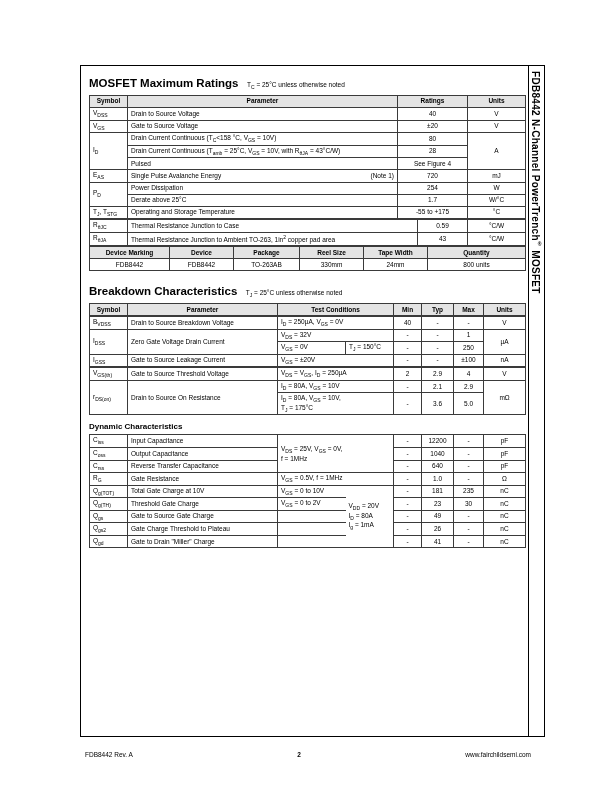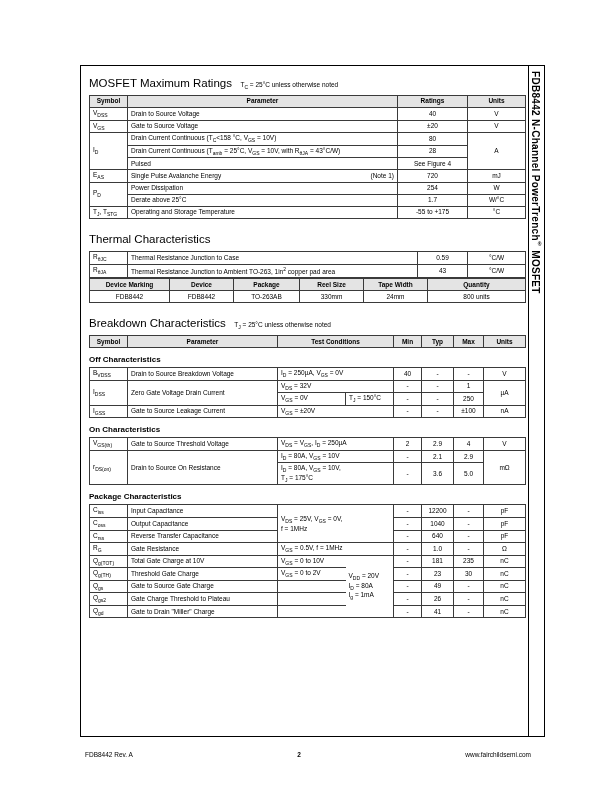--- a/index.html
+++ b/index.html
@@ -16,21 +16,21 @@
     position: absolute; top: 0; right: 0; bottom: 0; width: 16px;
     border-left: 1px solid #000; display: flex; justify-content: center;
   }
   .sidebar .vt {
     writing-mode: vertical-rl; font-weight: bold; font-size: 10px;
     padding-top: 5px; letter-spacing: .3px; white-space: nowrap;
   }
   .content { position: absolute; left: 8px; top: 7px; width: 436px; }
   .sec-title { margin: 10px 0 4px 0; }
   .sec-title.first { margin-top: 0; }
-  .sec-title .t { font-weight: normal; font-size: 11.5px; }
+  .sec-title .t { font-weight: bold; font-size: 11.5px; }
   .sec-title .n { font-size: 6.5px; margin-left: 4px; }
   .sub-title { font-weight: bold; font-size: 8px; margin: 7px 0 3px 0; }
   table { border-collapse: collapse; table-layout: fixed; width: 436px; }
   td {
     border: 1px solid #3a3a3a; font-size: 6.5px; line-height: 1.25;
     padding: 1px 3px; height: 12px; vertical-align: middle; overflow: hidden;
   }
   tr.hd td { background: #e4e4e4; font-weight: bold; text-align: center; }
   .c { text-align: center; }
   .no-r { border-right: none; }
@@ -123,23 +123,20 @@
       </tr>
       <tr>
         <td>T<sub>J</sub>, T<sub>STG</sub></td>
         <td>Operating and Storage Temperature</td>
         <td class="c">-55 to +175</td>
         <td class="c">°C</td>
       </tr>
     </tbody>
       </table>
 
-    <div class="sec-title">
-      <span class="t">Thermal Characteristics</span>
-    </div>
     <table>
       <colgroup>
           <col style="width:38px">
           <col style="width:290px">
           <col style="width:50px">
           <col style="width:58px">
         </colgroup>
       <tbody>
           <tr>
         <td>R<sub>θJC</sub></td>
@@ -206,21 +203,20 @@
         <td>Parameter</td>
         <td colspan="2">Test Conditions</td>
         <td>Min</td>
         <td>Typ</td>
         <td>Max</td>
         <td>Units</td>
       </tr>
     </tbody>
       </table>
 
-    <div class="sub-title">Off Characteristics</div>
     <table>
       <colgroup>
           <col style="width:38px">
           <col style="width:150px">
           <col style="width:68px">
           <col style="width:48px">
           <col style="width:28px">
           <col style="width:32px">
           <col style="width:30px">
           <col style="width:42px">
@@ -256,21 +252,20 @@
         <td>Gate to Source Leakage Current</td>
         <td colspan="2">V<sub>GS</sub> = ±20V</td>
         <td class="c">-</td>
         <td class="c">-</td>
         <td class="c">±100</td>
         <td class="c">nA</td>
       </tr>
     </tbody>
       </table>
 
-    <div class="sub-title">On Characteristics</div>
     <table>
       <colgroup>
           <col style="width:38px">
           <col style="width:150px">
           <col style="width:68px">
           <col style="width:48px">
           <col style="width:28px">
           <col style="width:32px">
           <col style="width:30px">
           <col style="width:42px">
@@ -296,21 +291,21 @@
       </tr>
       <tr>
         <td colspan="2">I<sub>D</sub> = 80A, V<sub>GS</sub> = 10V,<br>T<sub>J</sub> = 175°C</td>
         <td class="c">-</td>
         <td class="c">3.6</td>
         <td class="c">5.0</td>
       </tr>
     </tbody>
       </table>
 
-    <div class="sub-title">Package Characteristics</div>
+    <div class="sub-title">Dynamic Characteristics</div>
     <table>
       <colgroup>
           <col style="width:38px">
           <col style="width:150px">
           <col style="width:68px">
           <col style="width:48px">
           <col style="width:28px">
           <col style="width:32px">
           <col style="width:30px">
           <col style="width:42px">

